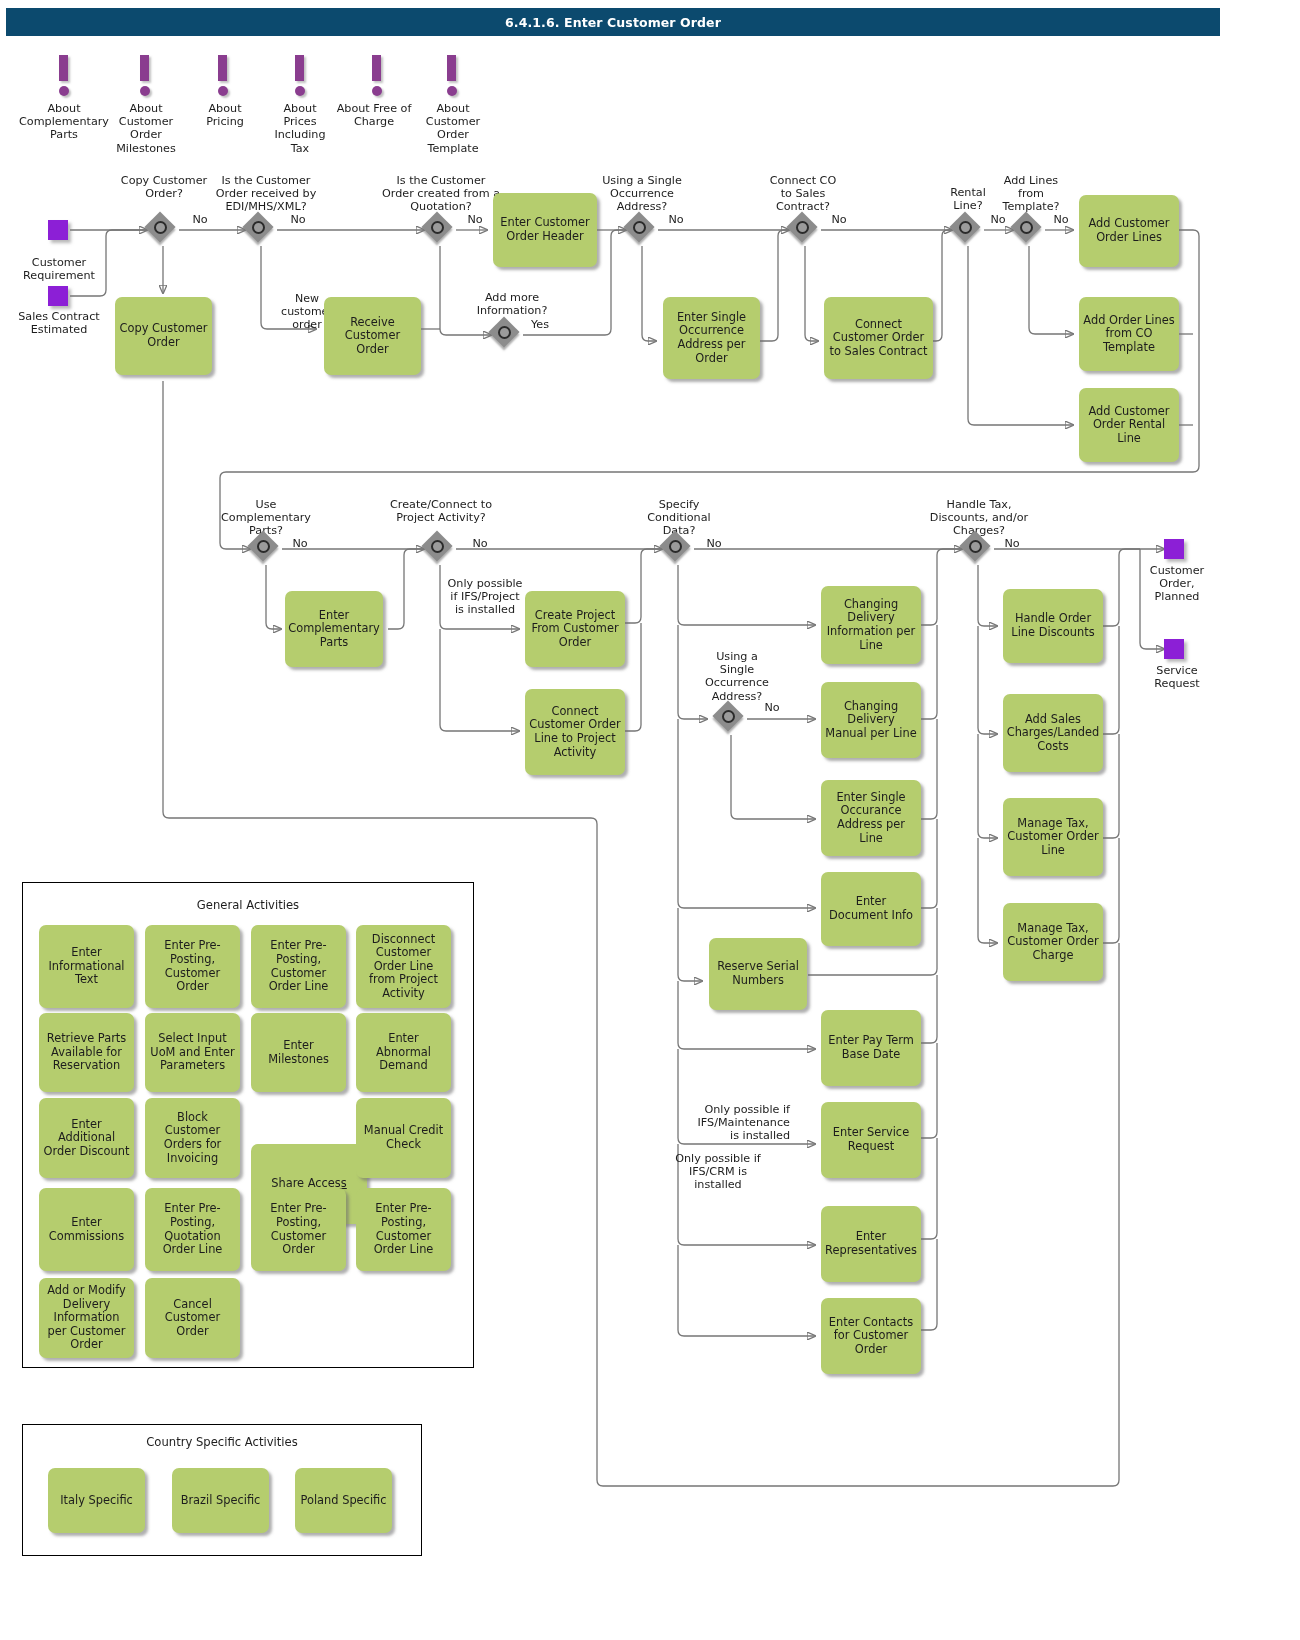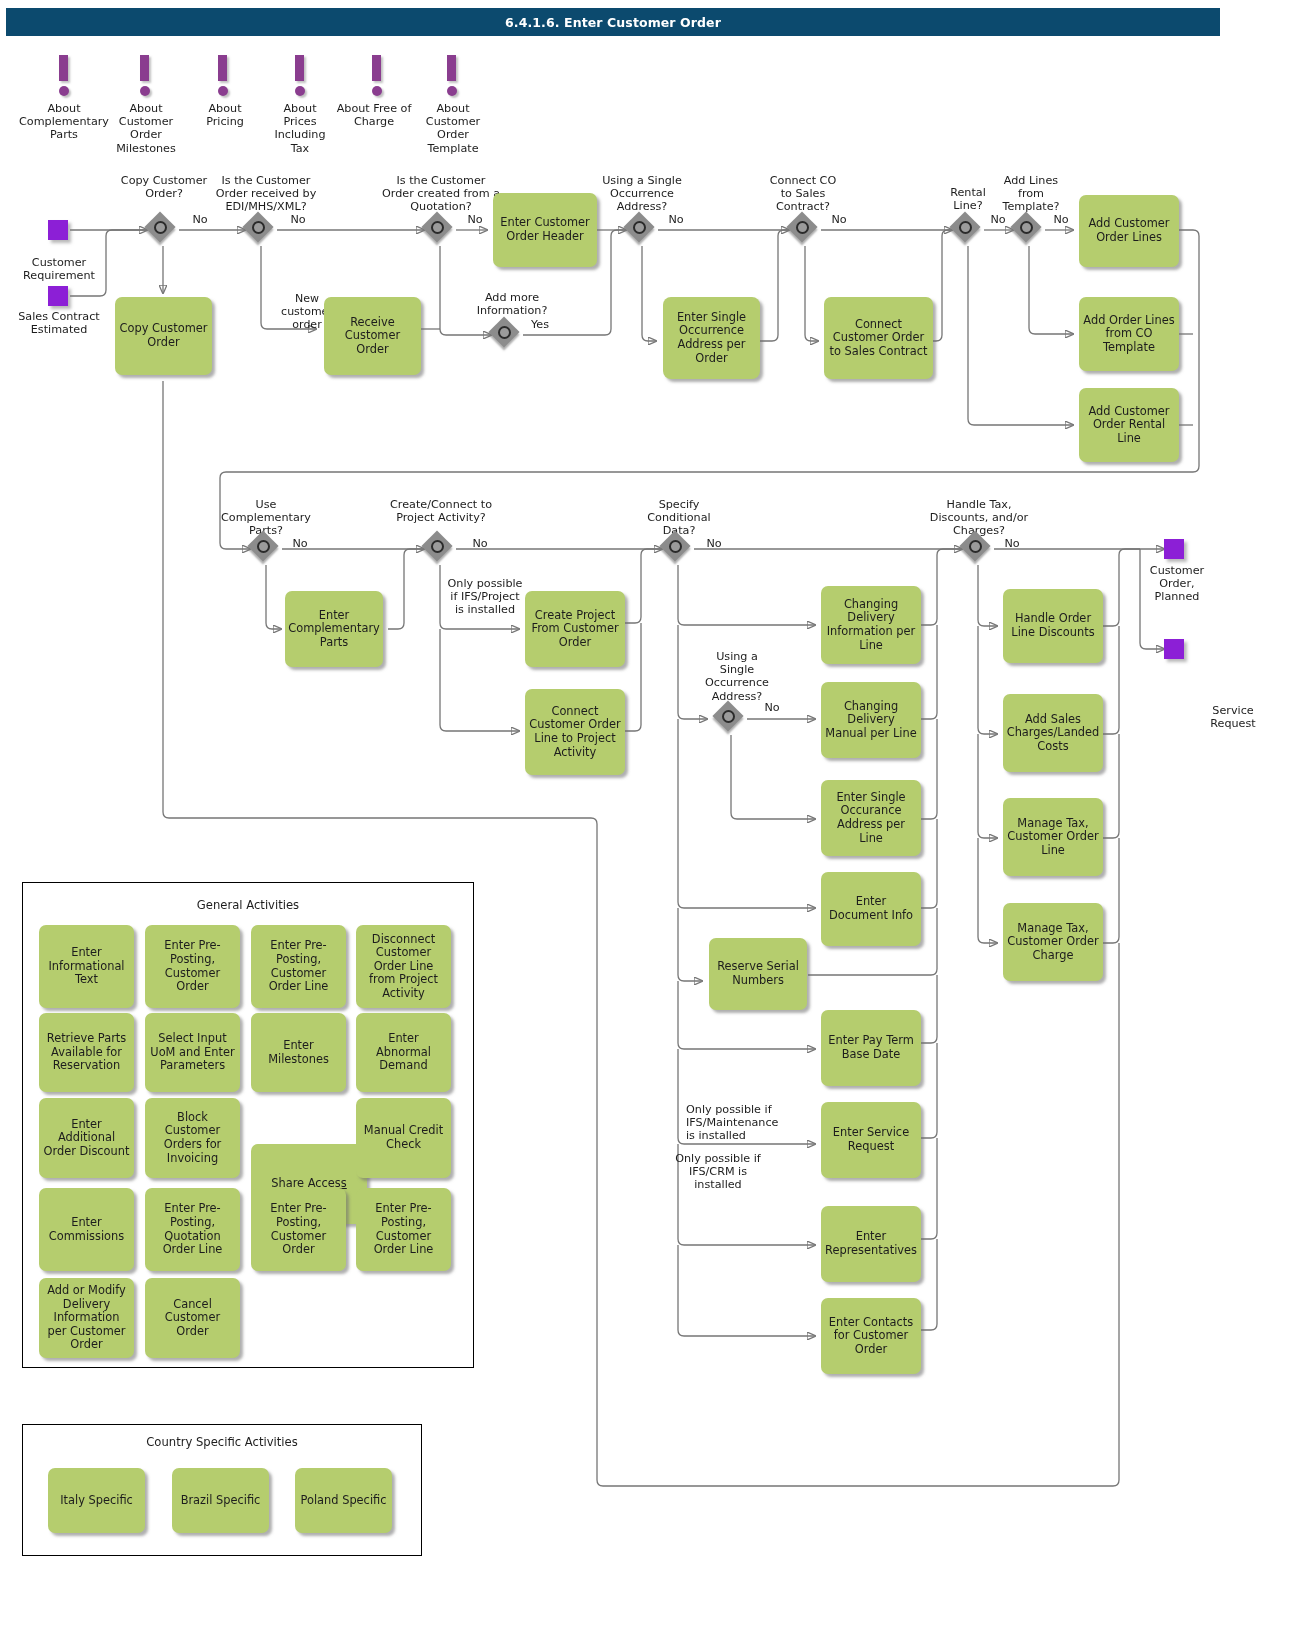--- a/index.html
+++ b/index.html
@@ -266,21 +266,21 @@
 </div>
 <div class="abs lbl" style="left:1049px;top:213px;width:24px;">No</div>
 
 <div class="abs act" style="left:115px;top:297px;width:97px;height:78px;">Copy Customer Order</div>
 
 <div class="abs lbl sm" style="left:258px;top:292px;width:62px;">New customer order</div>
 <div class="abs act" style="left:324px;top:297px;width:97px;height:78px;">Receive Customer Order</div>
 
 <div class="abs act" style="left:493px;top:193px;width:104px;height:74px;">Enter Customer Order Header</div>
 
-<div class="abs act" style="left:663px;top:297px;width:97px;height:82px;border-radius:8px;">Enter Single Occurrence Address per Order</div>
+<div class="abs act" style="left:663px;top:297px;width:97px;height:82px;">Enter Single Occurrence Address per Order</div>
 
 <div class="abs act" style="left:824px;top:297px;width:109px;height:82px;">Connect Customer Order to Sales Contract</div>
 
 <div class="abs act" style="left:1079px;top:195px;width:100px;height:72px;">Add Customer Order Lines</div>
 <div class="abs act" style="left:1079px;top:297px;width:100px;height:74px;">Add Order Lines from CO Template</div>
 <div class="abs act" style="left:1079px;top:388px;width:100px;height:74px;">Add Customer Order Rental Line</div>
 
 <div class="abs lbl" style="left:212px;top:498px;width:108px;">Use Complementary Parts?</div>
 <div class="abs gw" style="left:250px;top:533px;">
   <div class="dia"></div>
@@ -322,37 +322,37 @@
 <div class="abs act" style="left:525px;top:591px;width:100px;height:76px;">Create Project From Customer Order</div>
 <div class="abs act" style="left:525px;top:689px;width:100px;height:86px;">Connect Customer Order Line to Project Activity</div>
 
 <div class="abs act" style="left:821px;top:586px;width:100px;height:78px;">Changing Delivery Information per Line</div>
 <div class="abs act" style="left:821px;top:682px;width:100px;height:76px;">Changing Delivery Manual per Line</div>
 <div class="abs act" style="left:821px;top:780px;width:100px;height:76px;">Enter Single Occurance Address per Line</div>
 <div class="abs act" style="left:821px;top:872px;width:100px;height:74px;">Enter Document Info</div>
 <div class="abs act" style="left:709px;top:938px;width:98px;height:72px;">Reserve Serial Numbers</div>
 <div class="abs act" style="left:821px;top:1010px;width:100px;height:76px;">Enter Pay Term Base Date</div>
 
-<div class="abs flag" style="left:686px;top:1103px;width:104px;text-align:left;">Only possible if IFS/Maintenance is installed</div>
+<div class="abs flag" style="left:686px;top:1103px;width:104px;text-align:right;">Only possible if IFS/Maintenance is installed</div>
 <div class="abs act" style="left:821px;top:1102px;width:100px;height:76px;">Enter Service Request</div>
 
 <div class="abs flag" style="left:668px;top:1152px;width:100px;text-align:center;">Only possible if IFS/CRM is installed</div>
 <div class="abs act" style="left:821px;top:1206px;width:100px;height:76px;">Enter Representatives</div>
 <div class="abs act" style="left:821px;top:1298px;width:100px;height:76px;">Enter Contacts for Customer Order</div>
 
 <div class="abs act" style="left:1003px;top:589px;width:100px;height:74px;">Handle Order Line Discounts</div>
 <div class="abs act" style="left:1003px;top:694px;width:100px;height:78px;">Add Sales Charges/Landed Costs</div>
 <div class="abs act" style="left:1003px;top:798px;width:100px;height:78px;">Manage Tax, Customer Order Line</div>
 <div class="abs act" style="left:1003px;top:903px;width:100px;height:78px;">Manage Tax, Customer Order Charge</div>
 
 <div class="abs evt" style="left:1164px;top:539px;"></div>
 <div class="abs lbl" style="left:1140px;top:564px;width:74px;">Customer Order, Planned</div>
 
 <div class="abs evt" style="left:1164px;top:639px;"></div>
-<div class="abs lbl" style="left:1196px;top:664px;width:74px;margin-top:40px;">Service Request</div>
+<div class="abs lbl" style="left:1140px;top:664px;width:74px;">Service Request</div>
 
 <div class="abs panel" style="left:22px;top:882px;width:452px;height:486px;"></div>
 <div class="abs panel-title" style="left:22px;top:898px;width:452px;">General Activities</div>
 
 <div class="abs act" style="left:39px;top:925px;width:95px;height:83px;">Enter Informational Text</div>
 <div class="abs act" style="left:145px;top:925px;width:95px;height:83px;">Enter Pre-Posting, Customer Order</div>
 <div class="abs act" style="left:251px;top:925px;width:95px;height:83px;">Enter Pre-Posting, Customer Order Line</div>
 <div class="abs act" style="left:356px;top:925px;width:95px;height:83px;">Disconnect Customer Order Line from Project Activity</div>
 
 <div class="abs act" style="left:39px;top:1013px;width:95px;height:79px;">Retrieve Parts Available for Reservation</div>

